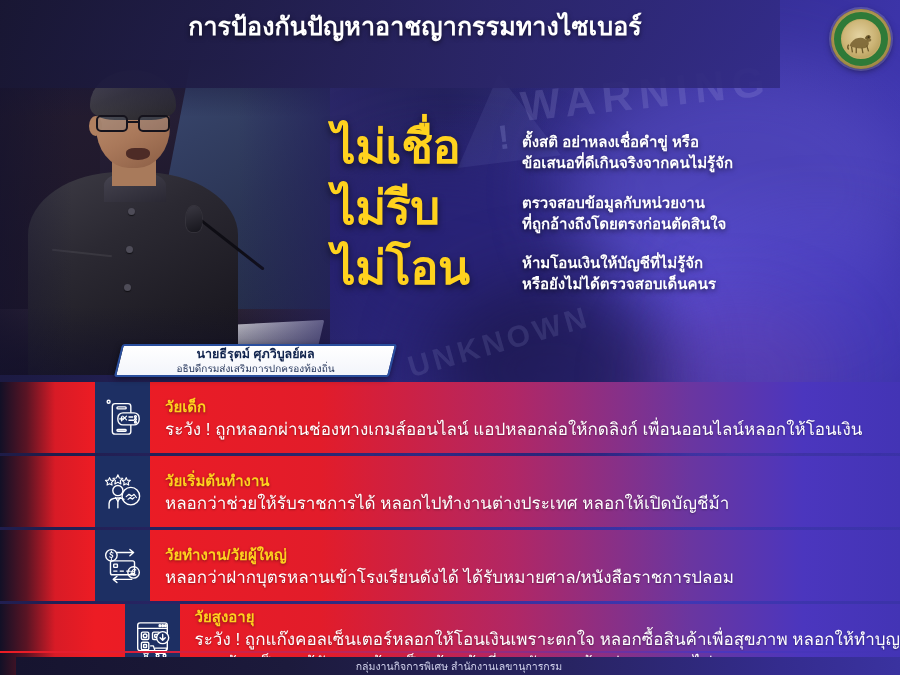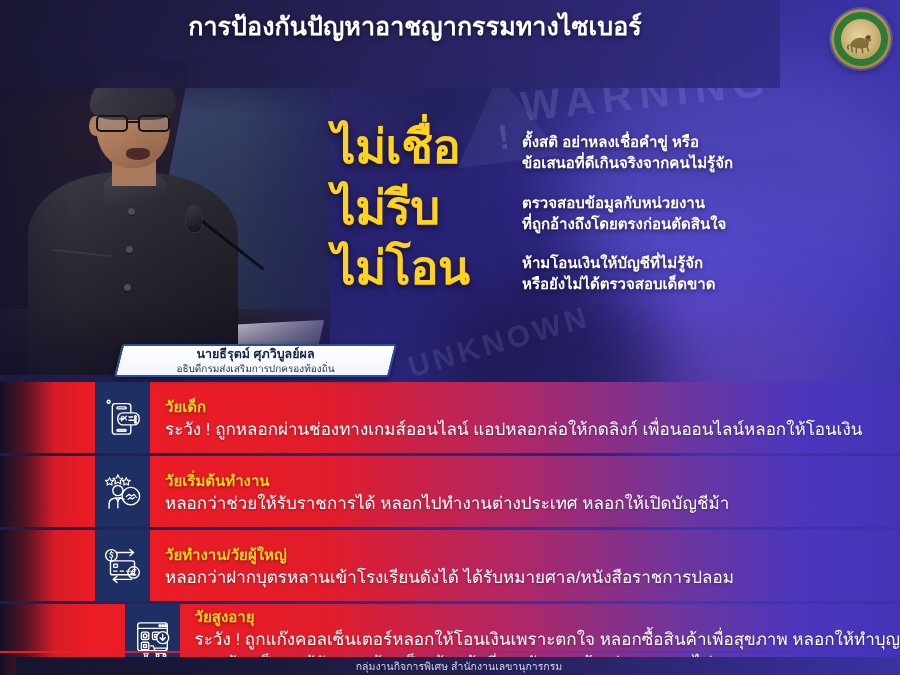--- a/index.html
+++ b/index.html
@@ -396,21 +396,21 @@
       <div class="slogan-desc">
         <span>ตรวจสอบข้อมูลกับหน่วยงาน</span>
         <span>ที่ถูกอ้างถึงโดยตรงก่อนตัดสินใจ</span>
       </div>
     </div>
 
     <div class="slogan-row">
       <div class="slogan-key">ไม่โอน</div>
       <div class="slogan-desc">
         <span>ห้ามโอนเงินให้บัญชีที่ไม่รู้จัก</span>
-        <span>หรือยังไม่ได้ตรวจสอบเด็ดขาด</span>
+        <span>หรือยังไม่ได้ตรวจสอบเด็นคนร</span>
       </div>
     </div>
 
   </div>
 
   <div class="rows">
 
     <div class="age-row">
       <div class="row-bg"></div>
       <div class="row-leftcap"></div>

